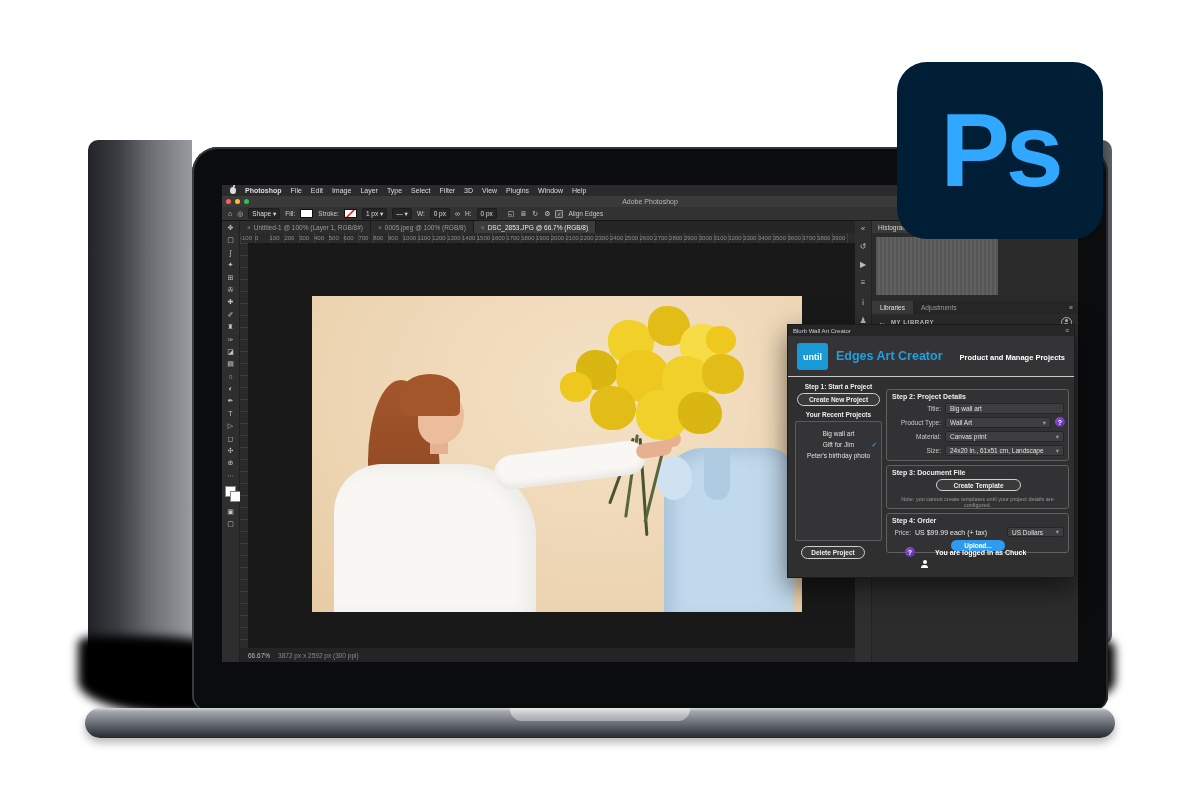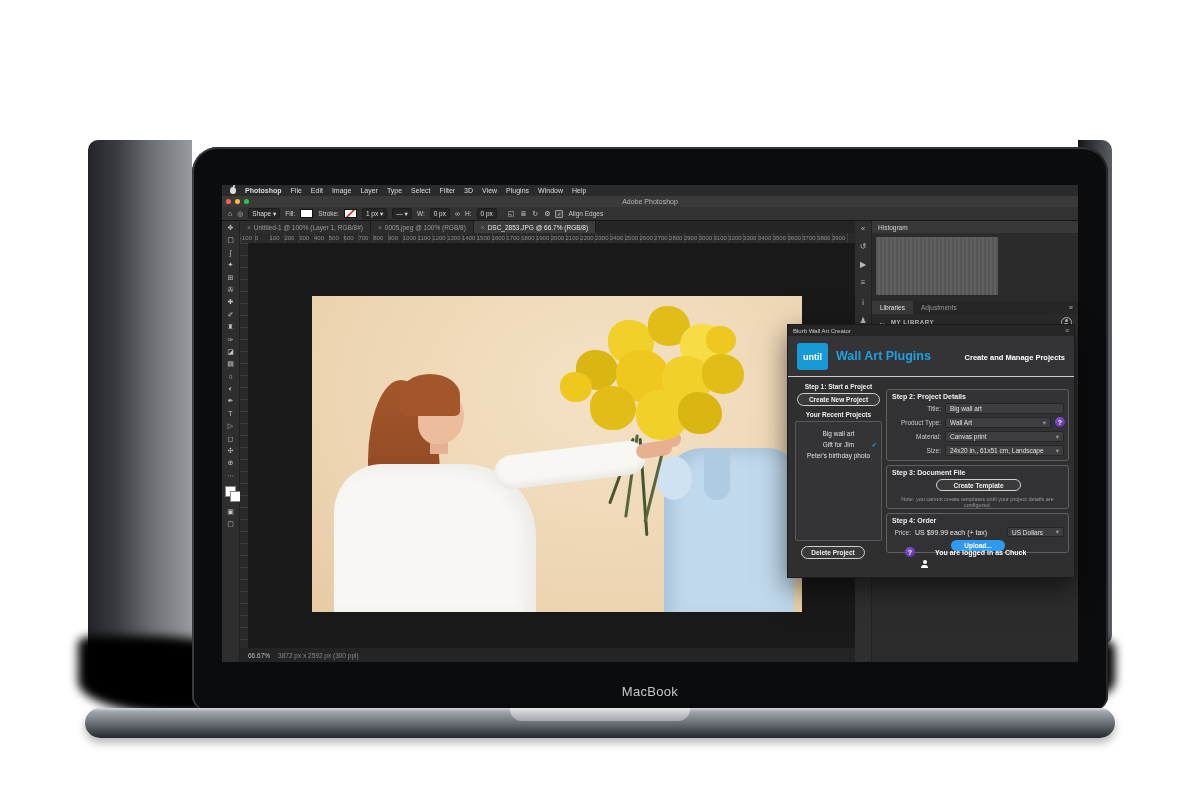--- a/index.html
+++ b/index.html
@@ -150,21 +150,20 @@
 <div class="page">
 
   <div class="abs slab-left"></div>
   <div class="abs slab-right"></div>
   <div class="abs shadow-blob blob-l"></div>
   <div class="abs shadow-blob blob-r"></div>
 
   <div class="abs lid"></div>
   <div class="abs base"></div>
   <div class="abs notch"></div>
-  <div class="abs brand">MacBook</div>
 
   <div class="abs screen">
 
     <div class="abs menubar">
       <span class="apple"></span>
       <span class="app">Photoshop</span>
       <span style="display:flex;gap:9px;">
 
       <span>File</span>
           <span>Edit</span>
@@ -392,22 +391,22 @@
     </div>
   </div>
 
   <div class="abs dialog">
     <div class="dlg-tabstrip">
       <span class="t">Blurb Wall Art Creator</span>
       <span class="burger">≡</span>
     </div>
     <div class="abs dlg-header">
       <span class="blurb-logo" style="background:#189ad6;">until</span>
-      <span class="dlg-title" style="color:#1fa0e0;">Wall Art Plugins</span>
-      <span class="dlg-sub">Create and Manage Projects</span>
+      <span class="dlg-title" style="color:#1fa0e0;">Edges Art Creator</span>
+      <span class="dlg-sub">Product and Manage Projects</span>
     </div>
     <div class="abs dlg-divider"></div>
 
     
     <div class="abs" style="left:6px;top:58px;width:89px;text-align:center;font-weight:bold;color:#eee;">Step 1: Start a Project</div>
     <div class="abs pill" style="left:9px;top:68px;width:83px;height:13px;">Create New Project</div>
     <div class="abs" style="left:6px;top:86px;width:89px;text-align:center;font-weight:bold;color:#eee;">Your Recent Projects</div>
     <div class="abs listbox" style="left:7px;top:96px;width:87px;height:120px;padding-top:6px;box-sizing:border-box;">
       <span>
         
@@ -471,14 +470,17 @@
       </span>
       <span class="pill upload" style="position:absolute;left:64px;top:26px;width:54px;height:11px;">Upload...</span>
     </div>
 
     
     <span class="help abs" style="left:117px;top:222px;">?</span>
     <span class="avatar abs" style="left:131px;top:222px;"></span>
     <span class="loggedin abs" style="left:147px;top:224px;">You are logged in as Chuck</span>
   </div>
 
+  <div class="abs ps-badge" style="background:#001e36;">
+    <span style="color:#31a8ff;">Ps</span>
+  </div>
 
 </div>
 
 </body></html>

